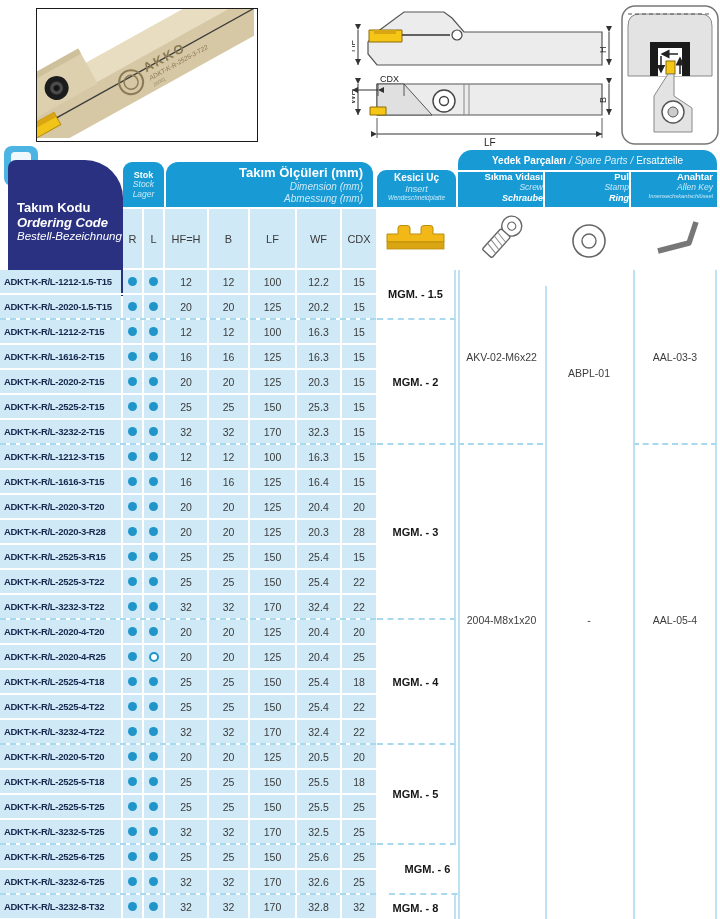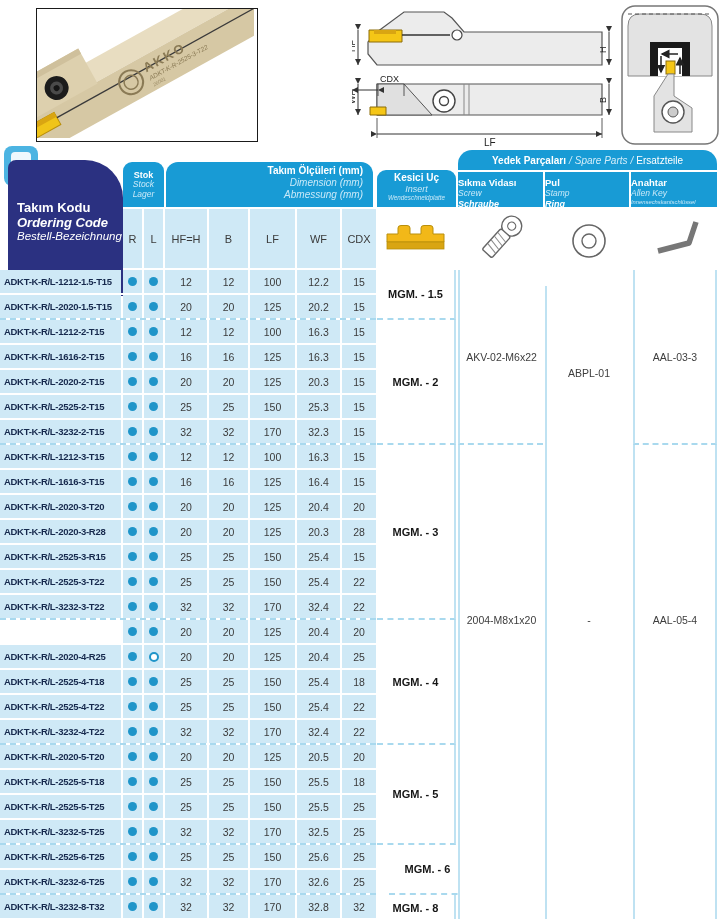--- a/index.html
+++ b/index.html
@@ -20,34 +20,34 @@
   .code-head .l1{font-size:13px;font-weight:bold;}
   .code-head .l2{font-size:13px;font-weight:bold;font-style:italic;}
   .code-head .l3{font-size:11.5px;font-style:italic;}
   .cyan{background:#189bd5;color:#fff;position:absolute;box-sizing:border-box;}
   .hdr-stok{left:123px;top:162px;width:41px;height:45px;border-radius:9px 9px 0 0;
             display:flex;flex-direction:column;align-items:center;justify-content:center;line-height:1.15;}
   .hdr-stok .b{font-size:9px;font-weight:bold;}
   .hdr-stok .i{font-size:8.5px;font-style:italic;color:#c9e9f8;}
   .hdr-dims{left:166px;top:162px;width:207px;height:45px;border-radius:12px 12px 0 0;
             text-align:right;padding:3px 10px 0 0;line-height:1.2;}
-  .hdr-dims .b{font-size:10px;font-weight:bold;}
+  .hdr-dims .b{font-size:13px;font-weight:bold;}
   .hdr-dims .i{font-size:10px;font-style:italic;color:#c9e9f8;}
   .hdr-insert{left:377px;top:170px;width:79px;height:37px;border-radius:9px 9px 0 0;
             text-align:center;padding-top:2px;line-height:1.15;}
   .hdr-insert .b{font-size:10px;font-weight:bold;}
   .hdr-insert .i{font-size:9px;font-style:italic;color:#c9e9f8;}
   .hdr-insert .t{font-size:6.3px;font-style:italic;color:#c9e9f8;}
   .hdr-yedek{left:458px;top:150px;width:259px;height:57px;border-radius:14px 14px 0 0;}
   .yedek-title{height:20px;border-bottom:2px solid #fff;display:flex;align-items:center;
             justify-content:center;font-size:10px;gap:3px;}
   .yedek-title .b{font-weight:bold;}
   .yedek-title .i{font-style:italic;color:#d5eefa;}
   .yedek-cols{display:flex;height:35px;}
-  .yedek-cols .yc{box-sizing:border-box;text-align:left;line-height:1.15;padding-top:6px;}
+  .yedek-cols .yc{box-sizing:border-box;text-align:right;line-height:1.15;padding-top:0;}
   .yedek-cols .yc+.yc{border-left:2px solid #fff;}
   .yc .b{font-size:9.5px;font-weight:bold;}
   .yc .i{font-size:8.5px;font-style:italic;color:#c9e9f8;}
   .yc .bi{font-size:9px;font-weight:bold;font-style:italic;}
   .yc .t{font-size:5.8px;font-style:italic;color:#c9e9f8;}
   
   .subhdr{position:absolute;left:123px;top:209px;height:59px;display:flex;}
   .subhdr .sc{background:#cfe9f6;margin-right:2px;display:flex;align-items:center;
               justify-content:center;font-size:11px;color:#3a3a3a;}
   .part-icon{position:absolute;}
@@ -439,20 +439,21 @@
         <div class="c rl">
           <span class="dot"></span>
         </div>
         <div class="c hf">32</div>
         <div class="c b">32</div>
         <div class="c lf">170</div>
         <div class="c wf">32.4</div>
         <div class="c cdx">22</div>
       </div>
       <div class="row">
+        <div class="c code">ADKT-K-R/L-2020-4-T20</div>
         <div class="c rl">
           <span class="dot"></span>
         </div>
         <div class="c rl">
           <span class="dot"></span>
         </div>
         <div class="c hf">20</div>
         <div class="c b">20</div>
         <div class="c lf">125</div>
         <div class="c wf">20.4</div>

